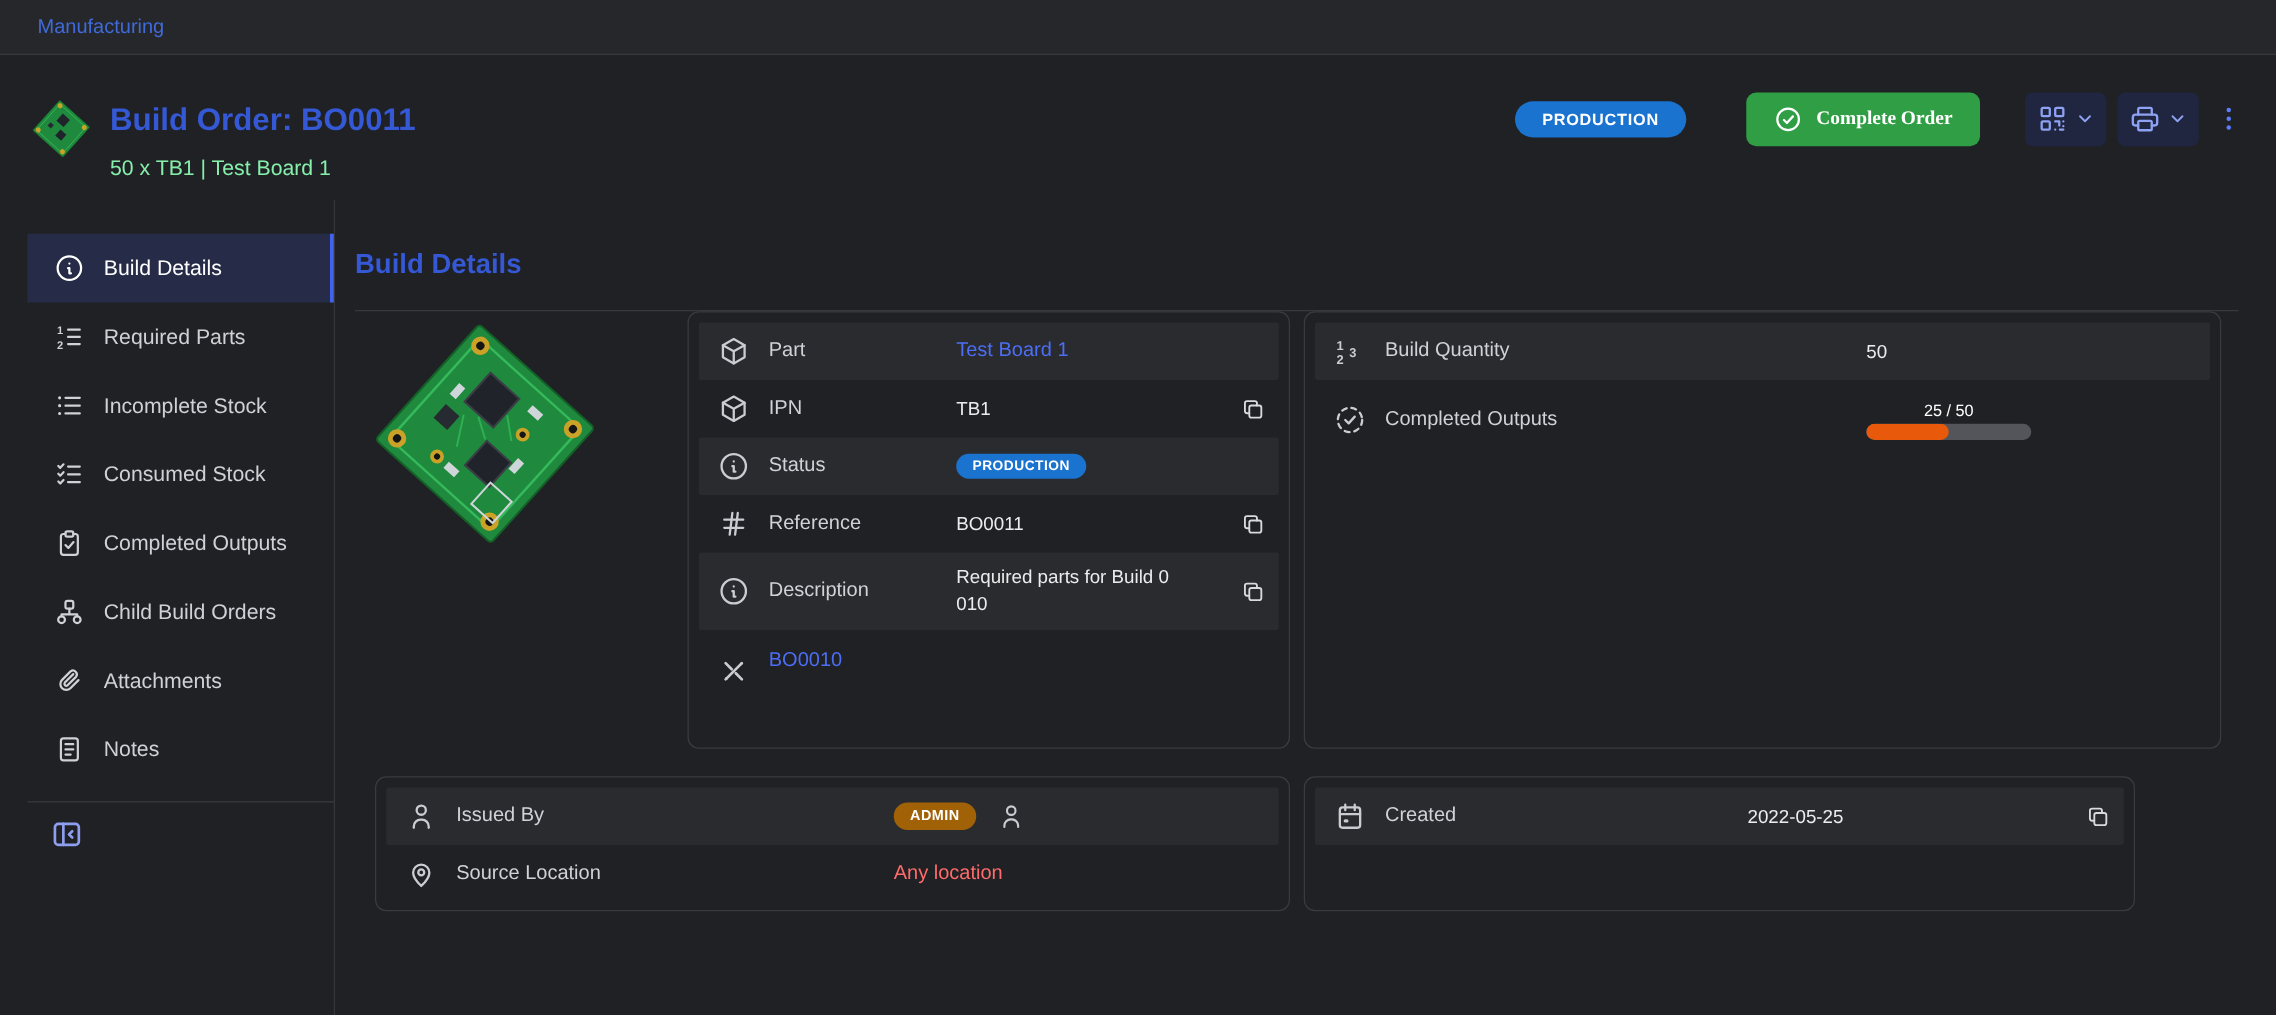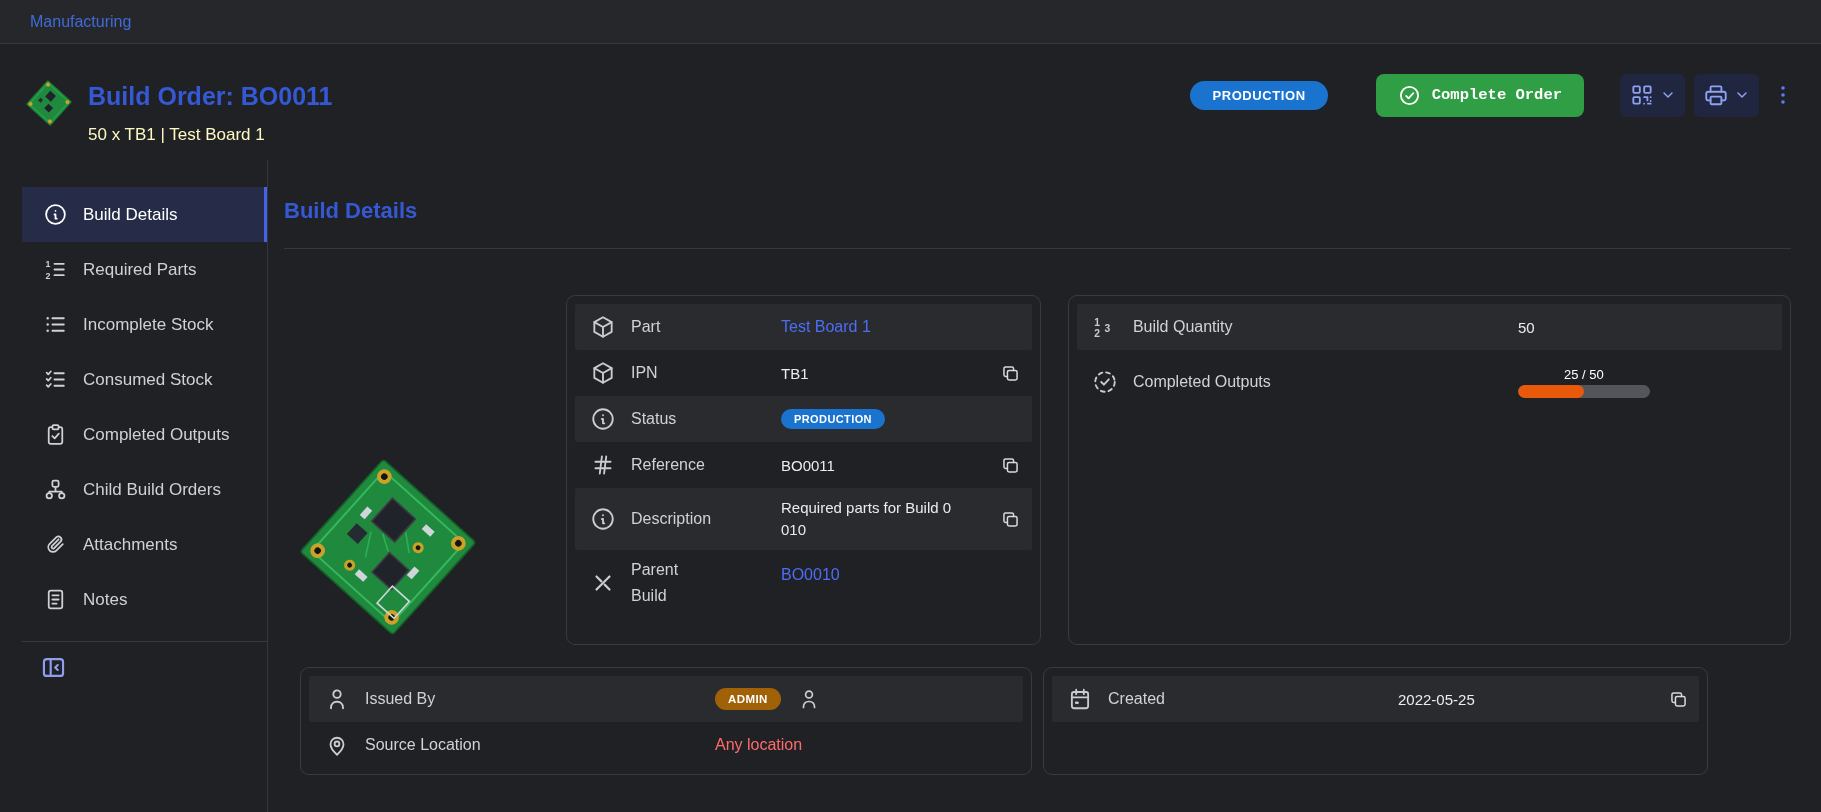--- a/index.html
+++ b/index.html
@@ -12,27 +12,27 @@
   
   .breadcrumb-bar { position:absolute; left:0; top:0; width:100%; height:44px;
     background:#26272b; border-bottom:1px solid #37383c; display:flex; align-items:center; padding-left:30px; }
   .crumb { color:#3f6ad8; font-size:16px; text-decoration:none; cursor:pointer; }
 
   
   .page-header { position:absolute; left:0; top:56px; width:100%; height:116px; }
   .thumb { position:absolute; left:22px; top:20px; width:54px; height:54px; }
   .title-block { position:absolute; left:88px; top:26px; }
   .page-title { color:#3558d4; font-size:25px; font-weight:bold; }
-  .page-subtitle { margin-top:14px; color:#fef9c3; font-size:17px; }
+  .page-subtitle { margin-top:14px; color:#86efac; font-size:17px; }
   .header-actions { position:absolute; right:26px; top:14px; height:50px; display:flex; align-items:center; }
   .badge-status { background:#1a73cf; color:#fff; font-size:13px; font-weight:bold; letter-spacing:.6px;
     padding:7px 22px; border-radius:16px; }
   .btn-green { margin-left:48px; display:flex; align-items:center; gap:11px; background:#2f9e44; color:#fff;
     border:none; border-radius:8px; height:43px; padding:0 22px; font-size:15.5px; font-weight:bold;
-    font-family:Liberation Mono, monospace; cursor:pointer; }
+    font-family:Liberation Serif, serif; cursor:pointer; }
   .btn-green svg { width:23px; height:23px; }
   .btn-nav { display:flex; align-items:center; gap:5px; background:#20263f; color:#8da2f2; border:none;
     border-radius:6px; height:43px; padding:0 9px; cursor:pointer; }
   .btn-nav .big { width:26px; height:26px; }
   .btn-nav .chev { width:16px; height:16px; }
   .btn-qr { margin-left:36px; }
   .btn-print { margin-left:9px; }
   .btn-dots { margin-left:12px; background:transparent; border:none; color:#5c7cfa; cursor:pointer; }
   .btn-dots svg { width:24px; height:24px; }
 
@@ -46,21 +46,21 @@
   .side-item .slabel { font-size:17px; }
   .side-item.active { background:#262c47; border-right:3px solid #4263eb; color:#fff; }
   .side-divider { margin:14px 0 12px 22px; border-top:1px solid #3a3b3f; }
   .collapse-btn { margin-left:40px; background:transparent; border:none; color:#8f9ff0; cursor:pointer; }
   .collapse-btn svg { width:27px; height:27px; }
 
   
   .content { position:absolute; left:268px; top:160px; right:0; bottom:0; padding:0 30px 0 16px; }
   .section-title { margin-top:38px; color:#3558d4; font-size:22px; font-weight:bold; }
   .content-divider { margin-top:24px; border-top:1px solid #37383c; }
-  .grid-top { margin-top:46px; display:flex; align-items:flex-end;gap:16px; }
+  .grid-top { display:flex; align-items:flex-start; }
   .pcb-large { width:196px; height:196px; margin-left:6px; flex:none; }
   .card { border:1px solid #3a3b3f; border-radius:9px; background:#202124; padding:8px; }
   .card-details { margin-left:64px; width:482px; min-height:350px; }
   .card-qty { margin-left:11px; width:734px; min-height:350px; }
   .grid-bottom { margin-top:22px; display:flex; }
   .card-issue { margin-left:16px; width:732px; height:108px; }
   .card-created { margin-left:11px; width:665px; height:108px; }
 
   
   .trow { display:flex; align-items:center; min-height:46px; padding:2px 6px; border-radius:2px; }
@@ -384,21 +384,20 @@
           </span>
         </div>
         <div class="trow" style="min-height:66px">
           <span class="ricon">
             <svg class="ic" viewBox="0 0 24 24" style="stroke-width:2">
                 <path d="M6 18L18 6"></path>
                 <path d="M6 6l4.5 4.5M13.5 13.5L18 18"></path>
                 <path d="M17.5 6.5h.01M6.5 17.5h.01"></path>
               </svg>
           </span>
-          <span class="rlabel w-details"><span class="wrap-narrow">Parent Build</span></span>
           <span class="rvalue" style="align-self:flex-start; margin-top:14px;">
               <a class="link">BO0010</a>
             </span>
         </div>
       </div>
 
       <div class="card card-qty">
         <div class="trow striped">
           <span class="ricon">
             <svg class="ic" viewBox="0 0 24 24">

